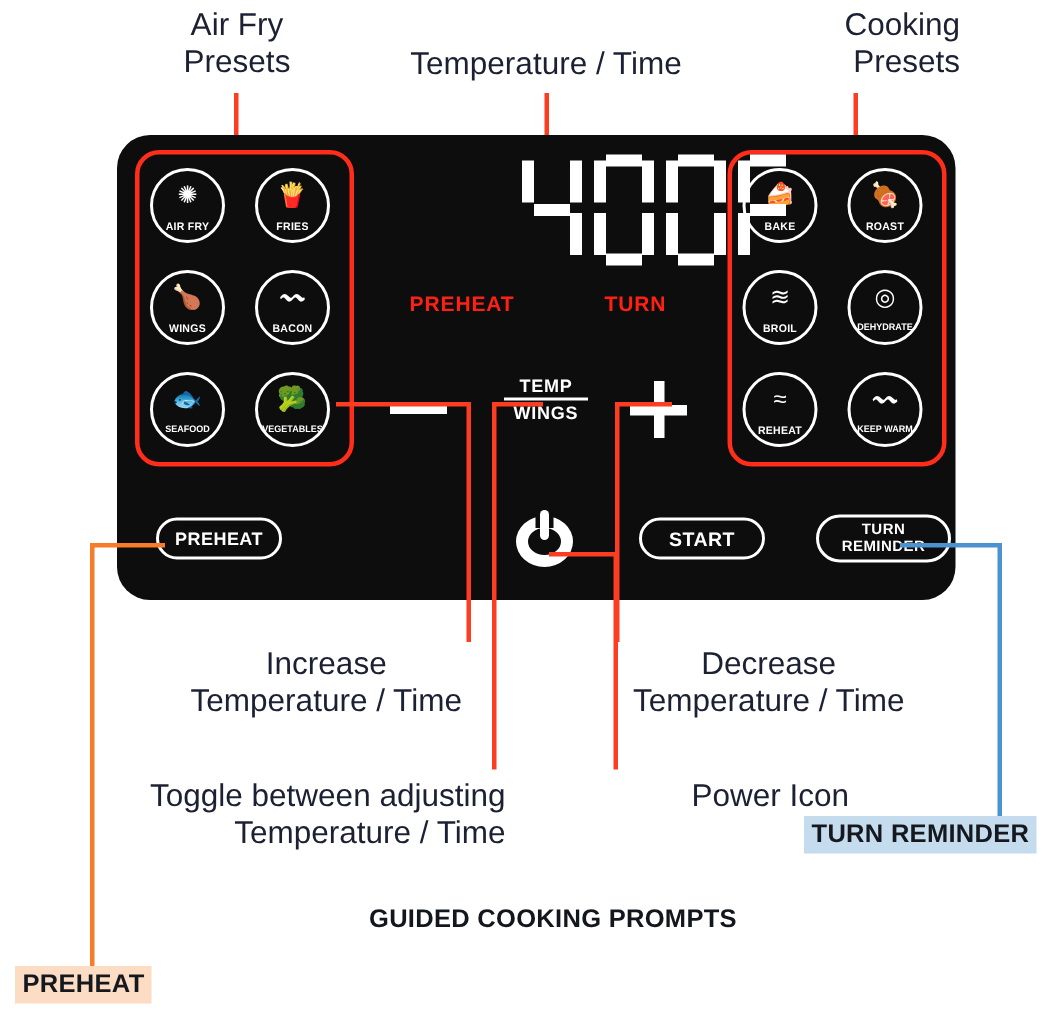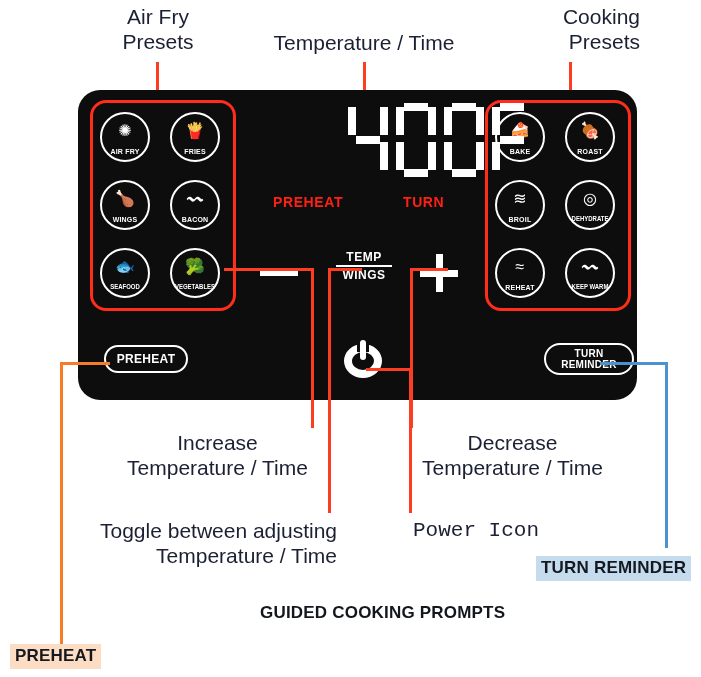--- a/index.html
+++ b/index.html
@@ -13,47 +13,46 @@
   
   .ann{
     position:absolute;
     font-size:21px;
     line-height:25px;
     color:#1b2033;
     white-space:pre;
   }
   .ann.c{text-align:center;}
   .ann.r{text-align:right;}
-  .ann.l{text-align:center;font-family:Liberation Mono, monospace;}
+  .ann.l{text-align:right;}
 
   
   .line{position:absolute;background:#fc3d21;}
   .line.orange{background:#f57c29;}
   .line.blue{background:#4a92d0;}
 
   
   .chip{
     position:absolute;
     font-size:17px;
     font-weight:bold;
     letter-spacing:.2px;
     padding:2px 5px 3px 5px;
     white-space:nowrap;
   }
   .chip.preheat{background:#fcdcc3;color:#15191f;}
-  .chip.turn{background:#c5dcee;color:#15191f;margin-top:12px;}
+  .chip.turn{background:#c5dcee;color:#15191f;}
 
   .prompts{
     position:absolute;
     font-size:17px;
     font-weight:bold;
     letter-spacing:.2px;
     color:#12161d;
     white-space:nowrap;
-    margin-left:14px;
   }
 
   
   #panel{
     position:absolute;
     left:78px;top:90px;width:559px;height:310px;
     background:#0d0d0d;
     border-radius:22px;
   }
 
@@ -304,20 +303,23 @@
   </div>
 
 
   <div id="power" style="left:266px;top:250px;">
     <div class="ring"></div>
     <div class="notch"></div>
     <div class="bar"></div>
     <div class="inner"></div>
   </div>
 
+  <div class="pill" style="left:348px;top:255px;width:84px;height:28px;font-size:13px;">
+    <span>START</span>
+  </div>
 
   <div class="pill" style="left:466px;top:253px;width:90px;height:32px;font-size:10px;flex-direction:column;">
     <span class="two">TURN</span>
     <span class="two">REMINDER</span>
   </div>
 
 </div>
 
 <div class="line" style="left:224px;top:268px;width:90px;height:3px;"></div>
 <div class="line" style="left:311px;top:268px;width:3px;height:160px;"></div>

